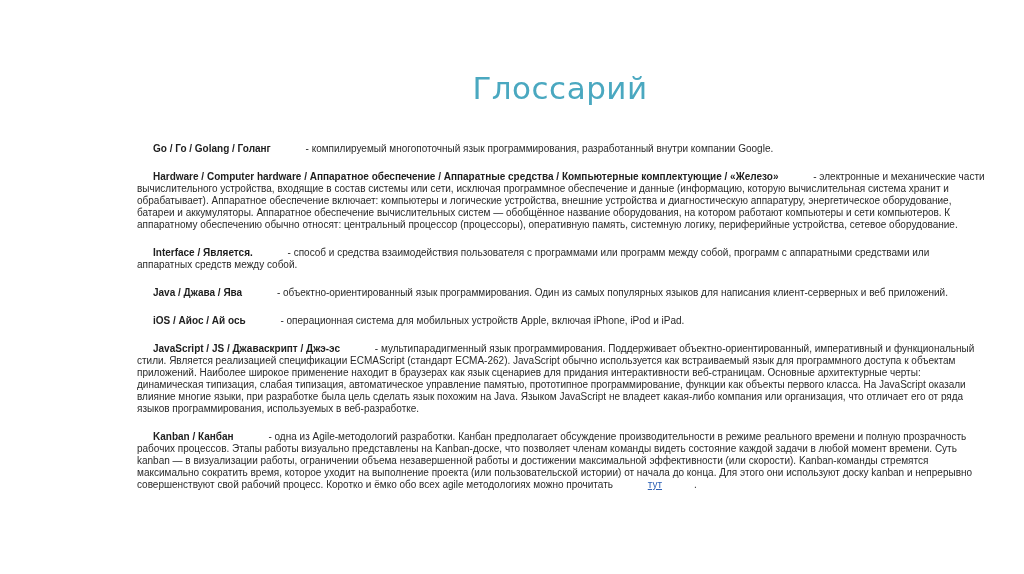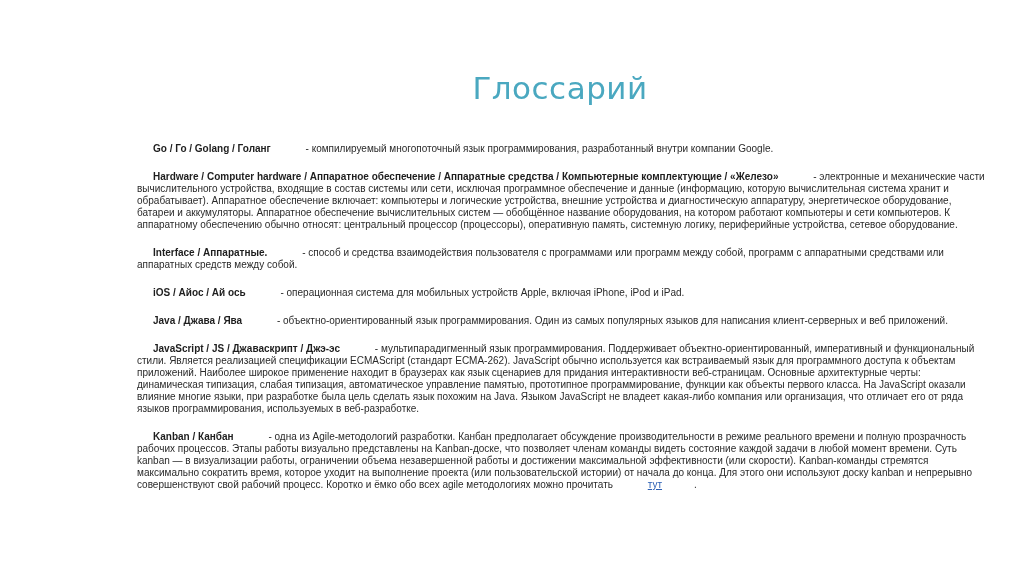--- a/index.html
+++ b/index.html
@@ -45,27 +45,27 @@
 <div class="title">Глоссарий</div>
 
 <div class="glossary">
   <p class="entry">
     <span class="term">Go / Го / Golang / Голанг</span><span> - компилируемый многопоточный язык программирования, разработанный внутри компании Google.</span>
   </p>
   <p class="entry">
     <span class="term">Hardware / Computer hardware / Аппаратное обеспечение / Аппаратные средства / Компьютерные комплектующие / «Железо»</span><span> - электронные и механические части вычислительного устройства, входящие в состав системы или сети, исключая программное обеспечение и данные (информацию, которую вычислительная система хранит и обрабатывает). Аппаратное обеспечение включает: компьютеры и логические устройства, внешние устройства и диагностическую аппаратуру, энергетическое оборудование, батареи и аккумуляторы. Аппаратное обеспечение вычислительных систем — обобщённое название оборудования, на котором работают компьютеры и сети компьютеров. К аппаратному обеспечению обычно относят: центральный процессор (процессоры), оперативную память, системную логику, периферийные устройства, сетевое оборудование.</span>
   </p>
   <p class="entry">
-    <span class="term">Interface / Аппаратные.</span><span> - способ и средства взаимодействия пользователя с программами или программ между собой, программ с аппаратными средствами или аппаратных средств между собой.</span>
+    <span class="term">Interface / Является.</span><span> - способ и средства взаимодействия пользователя с программами или программ между собой, программ с аппаратными средствами или аппаратных средств между собой.</span>
+  </p>
+  <p class="entry">
+    <span class="term">Java / Джава / Ява</span><span> - объектно-ориентированный язык программирования. Один из самых популярных языков для написания клиент-серверных и веб приложений.</span>
   </p>
   <p class="entry">
     <span class="term">iOS / Айос / Ай ось</span><span> - операционная система для мобильных устройств Apple, включая iPhone, iPod и iPad.</span>
-  </p>
-  <p class="entry">
-    <span class="term">Java / Джава / Ява</span><span> - объектно-ориентированный язык программирования. Один из самых популярных языков для написания клиент-серверных и веб приложений.</span>
   </p>
   <p class="entry">
     <span class="term">JavaScript / JS / Джаваскрипт / Джэ-эс</span><span> - мультипарадигменный язык программирования. Поддерживает объектно-ориентированный, императивный и функциональный стили. Является реализацией спецификации ECMAScript (стандарт ECMA-262). JavaScript обычно используется как встраиваемый язык для программного доступа к объектам приложений. Наиболее широкое применение находит в браузерах как язык сценариев для придания интерактивности веб-страницам. Основные архитектурные черты: динамическая типизация, слабая типизация, автоматическое управление памятью, прототипное программирование, функции как объекты первого класса. На JavaScript оказали влияние многие языки, при разработке была цель сделать язык похожим на Java. Языком JavaScript не владеет какая-либо компания или организация, что отличает его от ряда языков программирования, используемых в веб-разработке.</span>
   </p>
   <p class="entry">
     <span class="term">Kanban / Канбан</span><span> - одна из Agile-методологий разработки. Канбан предполагает обсуждение производительности в режиме реального времени и полную прозрачность рабочих процессов. Этапы работы визуально представлены на Kanban-доске, что позволяет членам команды видеть состояние каждой задачи в любой момент времени. Суть kanban — в визуализации работы, ограничении объема незавершенной работы и достижении максимальной эффективности (или скорости). Kanban-команды стремятся максимально сократить время, которое уходит на выполнение проекта (или пользовательской истории) от начала до конца. Для этого они используют доску kanban и непрерывно совершенствуют свой рабочий процесс. Коротко и ёмко обо всех agile методологиях можно прочитать </span><a>тут</a><span>.</span>
   </p>
 </div>
 
 <div class="logo-scoutx">

